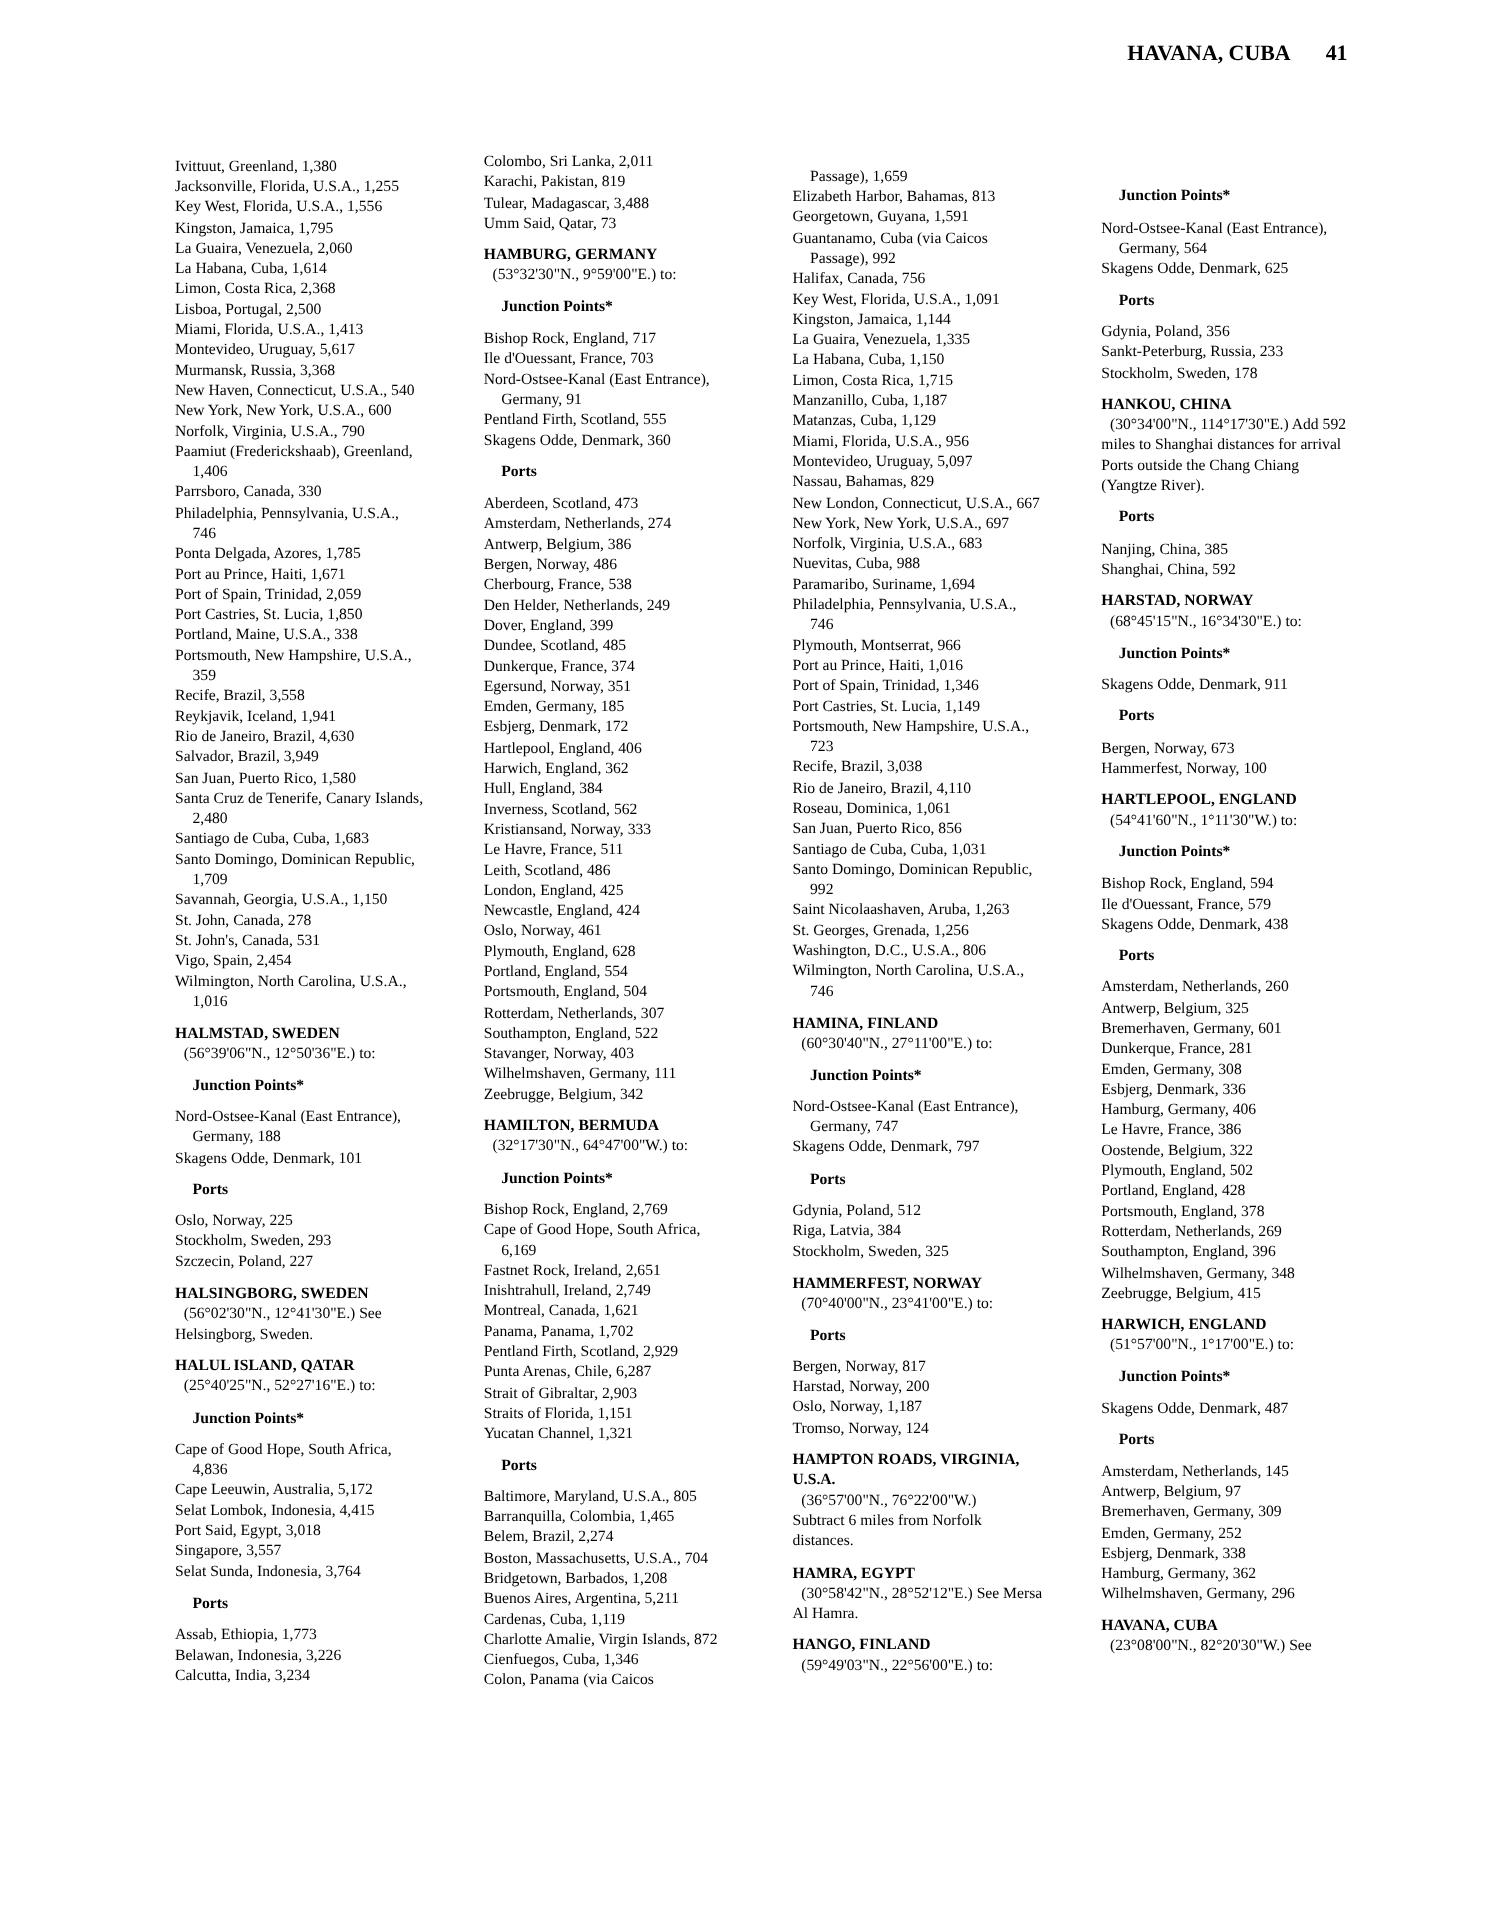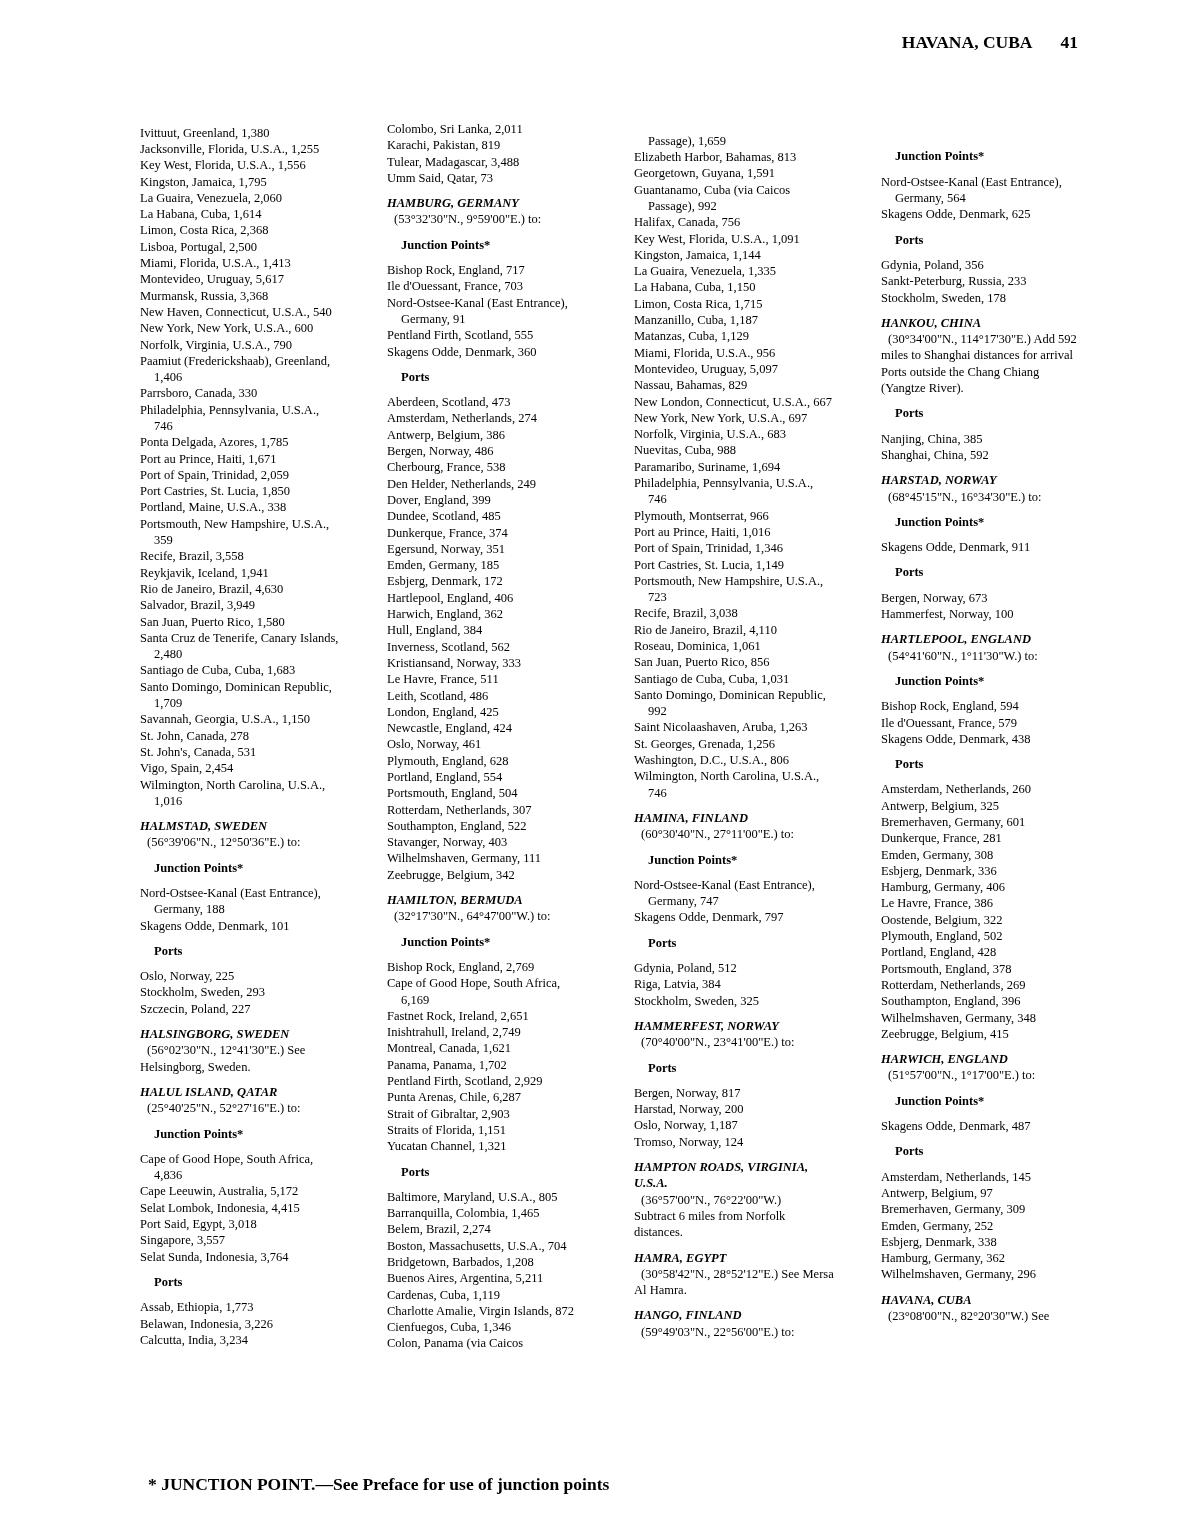--- a/index.html
+++ b/index.html
@@ -32,21 +32,21 @@
   }
   .column {
     width: 200px;
     font-size: 12.5px;
     line-height: 16.3px;
   }
   .column p { margin: 0; }
   .column > p:first-child { margin-top: 0 !important; }
   p.entry { padding-left: 14px; text-indent: -14px; }
   p.cont { padding-left: 14px; }
-  p.heading { font-weight: bold; margin-top: 9px; font-style: italic; }
+  p.heading { font-weight: bold; margin-top: 9px; }
   p.coords { text-indent: 7px; }
   p.subheading { font-weight: bold; margin-top: 9px; margin-bottom: 9px; padding-left: 14px; }
   p.note { }
   .footnote {
     position: absolute;
     left: 148px;
     top: 1474px;
     font-weight: bold;
     font-size: 17.5px;
     white-space: nowrap;
@@ -307,16 +307,13 @@
         <p class="entry">Bremerhaven, Germany, 309</p>
         <p class="entry">Emden, Germany, 252</p>
         <p class="entry">Esbjerg, Denmark, 338</p>
         <p class="entry">Hamburg, Germany, 362</p>
         <p class="entry">Wilhelmshaven, Germany, 296</p>
         <p class="heading">HAVANA, CUBA</p>
         <p class="coords">(23°08'00"N., 82°20'30"W.) See</p>
       </div>
     </div>
 
-  <div class="footnote">
-    <span>* JUNCTION POINT.—See Preface for use of junction points</span>
-  </div>
 </div>
 
 </body></html>

